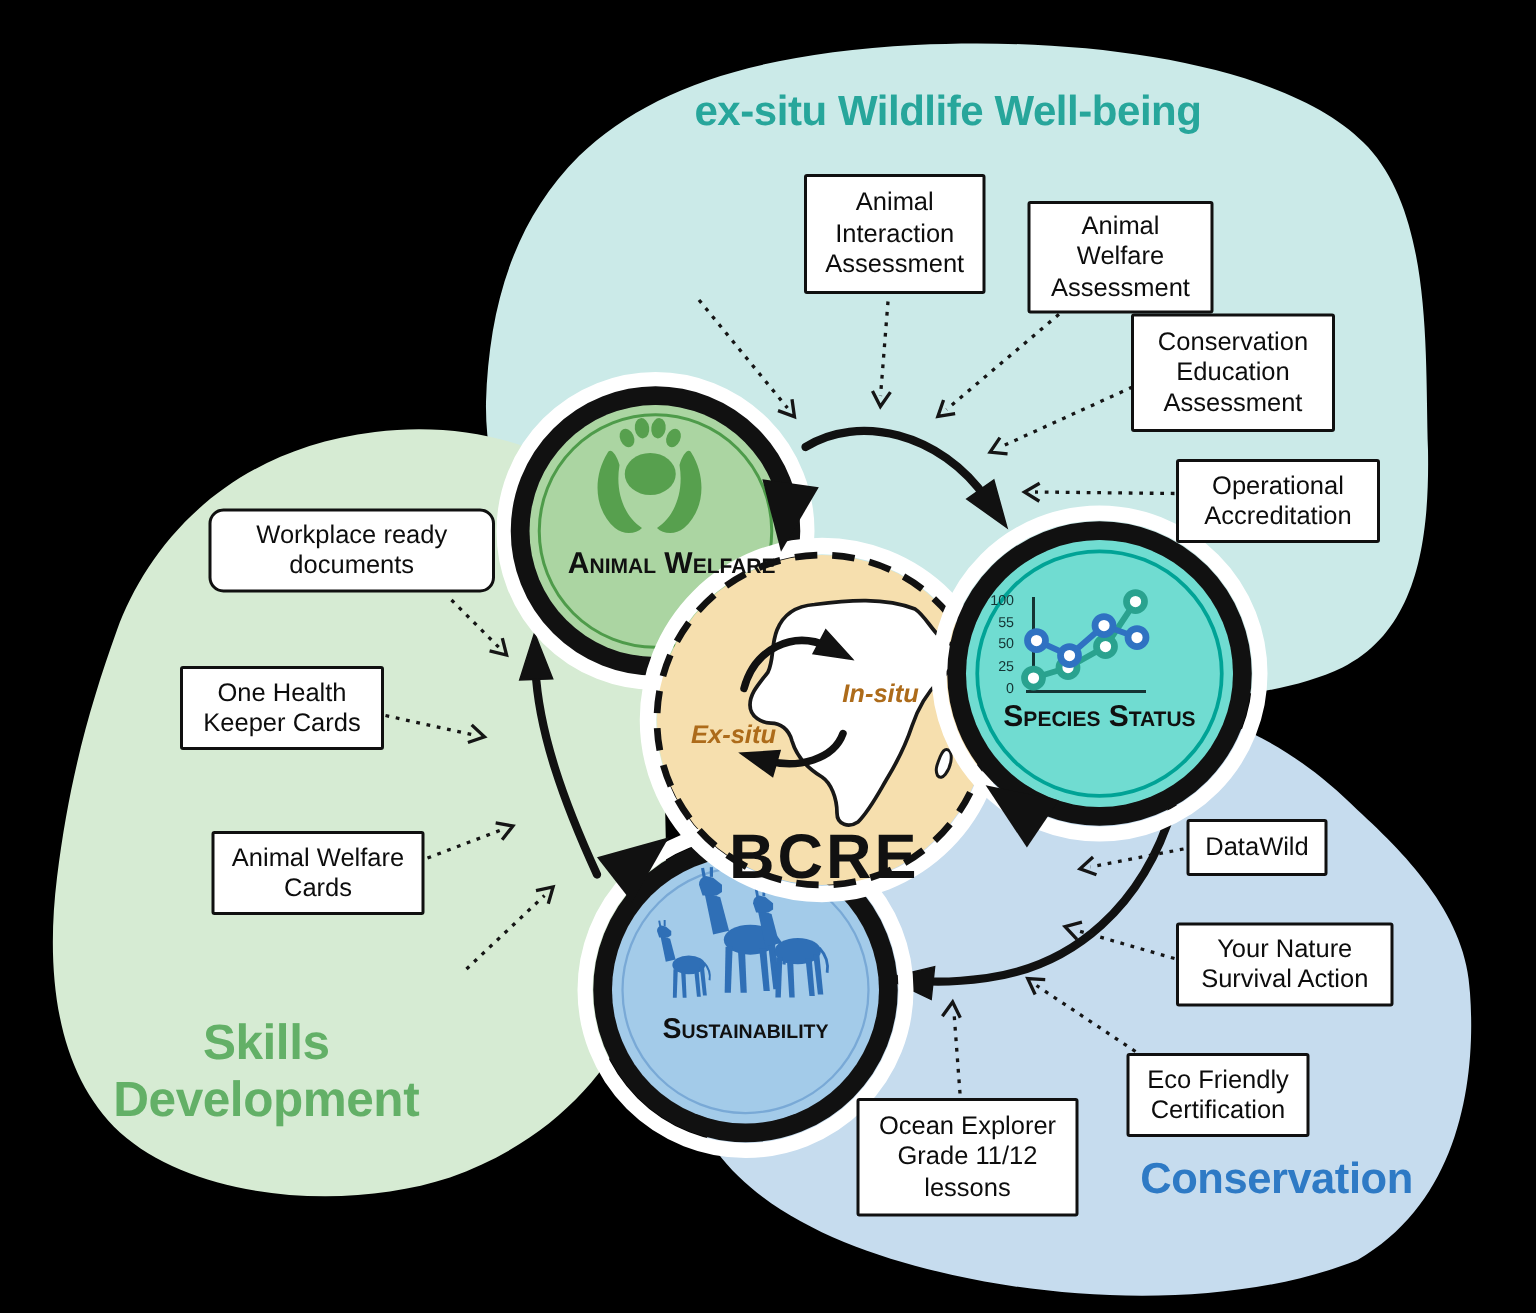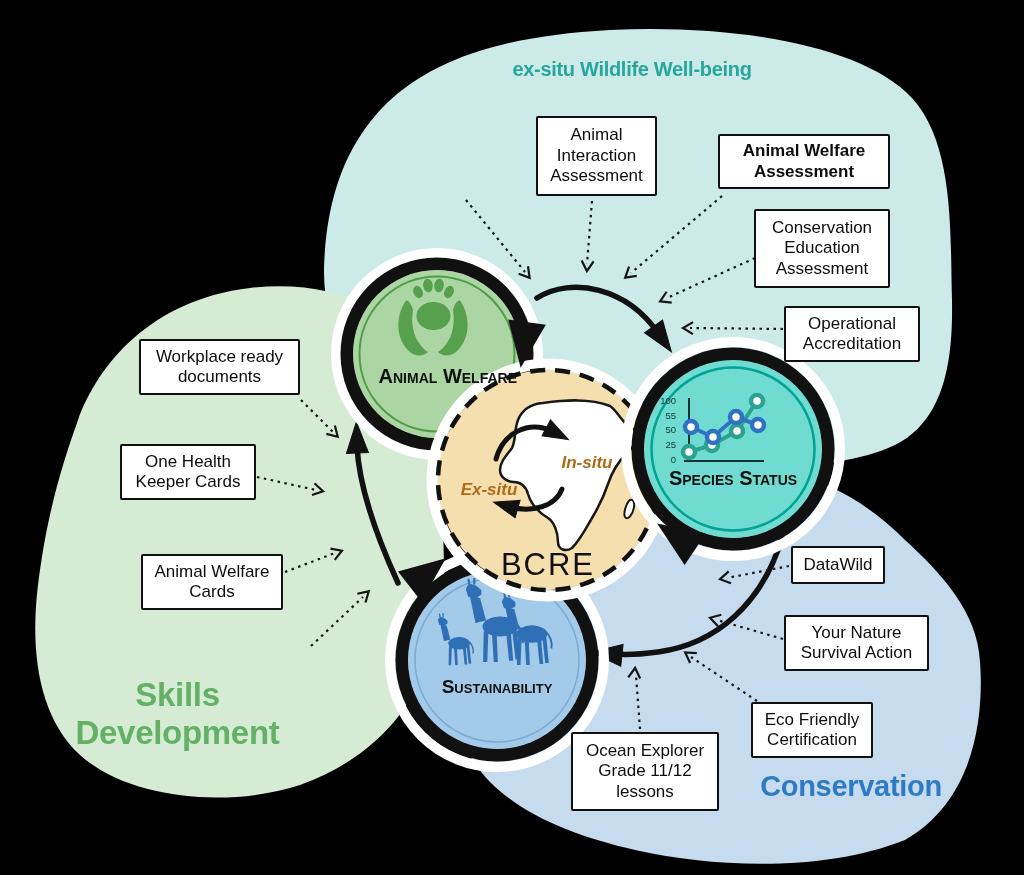--- a/index.html
+++ b/index.html
@@ -9,48 +9,48 @@
   }
   .canvas svg.art { position:absolute; left:0; top:0; }
 
   .box {
     position:absolute; background:#ffffff; border:2.2px solid #101010; border-radius:2px;
     display:flex; align-items:center; justify-content:center; text-align:center;
     font-size:17px; line-height:1.2; color:#0d0d0d; padding:5px 4px; box-sizing:border-box;
   }
   #b-primary       { left:399px; top:142px; width:119px; min-height:55px; }
   #b-interaction   { left:536px; top:116px; width:121px; min-height:80px; }
-  #b-awassess      { left:718px; top:134px; width:172px; min-height:55px;font-weight:bold; }
+  #b-awassess      { left:685px; top:134px; width:124px; min-height:55px; }
   #b-cea           { left:754px; top:209px; width:136px; min-height:79px; }
   #b-oa            { left:784px; top:306px; width:136px; min-height:56px; }
-  #b-workplace     { left:139px; top:339px; width:161px; min-height:56px; }
+  #b-workplace     { left:139px; top:339px; width:191px; min-height:56px;border-radius:10px; }
   #b-onehealth     { left:120px; top:444px; width:136px; min-height:56px; }
   #b-awcards       { left:141px; top:554px; width:142px; min-height:56px; }
   #b-skilldev      { left:232px; top:644px; width:131px; min-height:56px; }
   #b-datawild      { left:791px; top:546px; width:94px;  min-height:38px; }
   #b-yournature    { left:784px; top:615px; width:145px; min-height:56px; }
   #b-ecofriendly   { left:751px; top:702px; width:122px; min-height:56px; }
   #b-ocean         { left:571px; top:732px; width:148px; min-height:79px; }
 
   .title { position:absolute; font-weight:800; text-align:center; letter-spacing:-0.3px; }
-  #t-wellbeing    { left:372px; top:58px;  width:520px; font-size:20px; }
+  #t-wellbeing    { left:372px; top:58px;  width:520px; font-size:28px; }
   #t-skills       { left:50px;  top:676px; width:255px; font-size:33px; line-height:1.16; }
   #t-conservation { left:745px; top:770px; width:212px; font-size:29px; }
 
   .circle-label {
     position:absolute; text-align:center; font-variant:small-caps;
     color:#101010; font-weight:600; line-height:1.05;
   }
   #l-aw   { left:357px; top:366px; width:160px; font-size:20px;text-align:right; }
   #l-ss   { left:653px; top:468px; width:160px; font-size:20px; }
   #l-sust { left:393px; top:677px; width:208px; font-size:19px; }
 
   #l-bcre {
     position:absolute; left:486px; top:547px; width:124px; text-align:center;
-    font-size:31px; font-weight:400; letter-spacing:2px; color:#111;
+    font-size:42px; font-weight:700; letter-spacing:2px; color:#111;
   }
   .situ { position:absolute; font-style:italic; font-weight:700; font-size:17px; text-align:center; }
   #l-exsitu { left:441px; top:480px; width:96px; }
   #l-insitu { left:545px; top:453px; width:84px; }
 
   #chart-ticks {
     position:absolute; left:650px; top:394px; width:26px;
     display:flex; flex-direction:column; align-items:flex-end;
     font-size:9.5px; line-height:14.7px; color:#143434; font-weight:500;
   }

